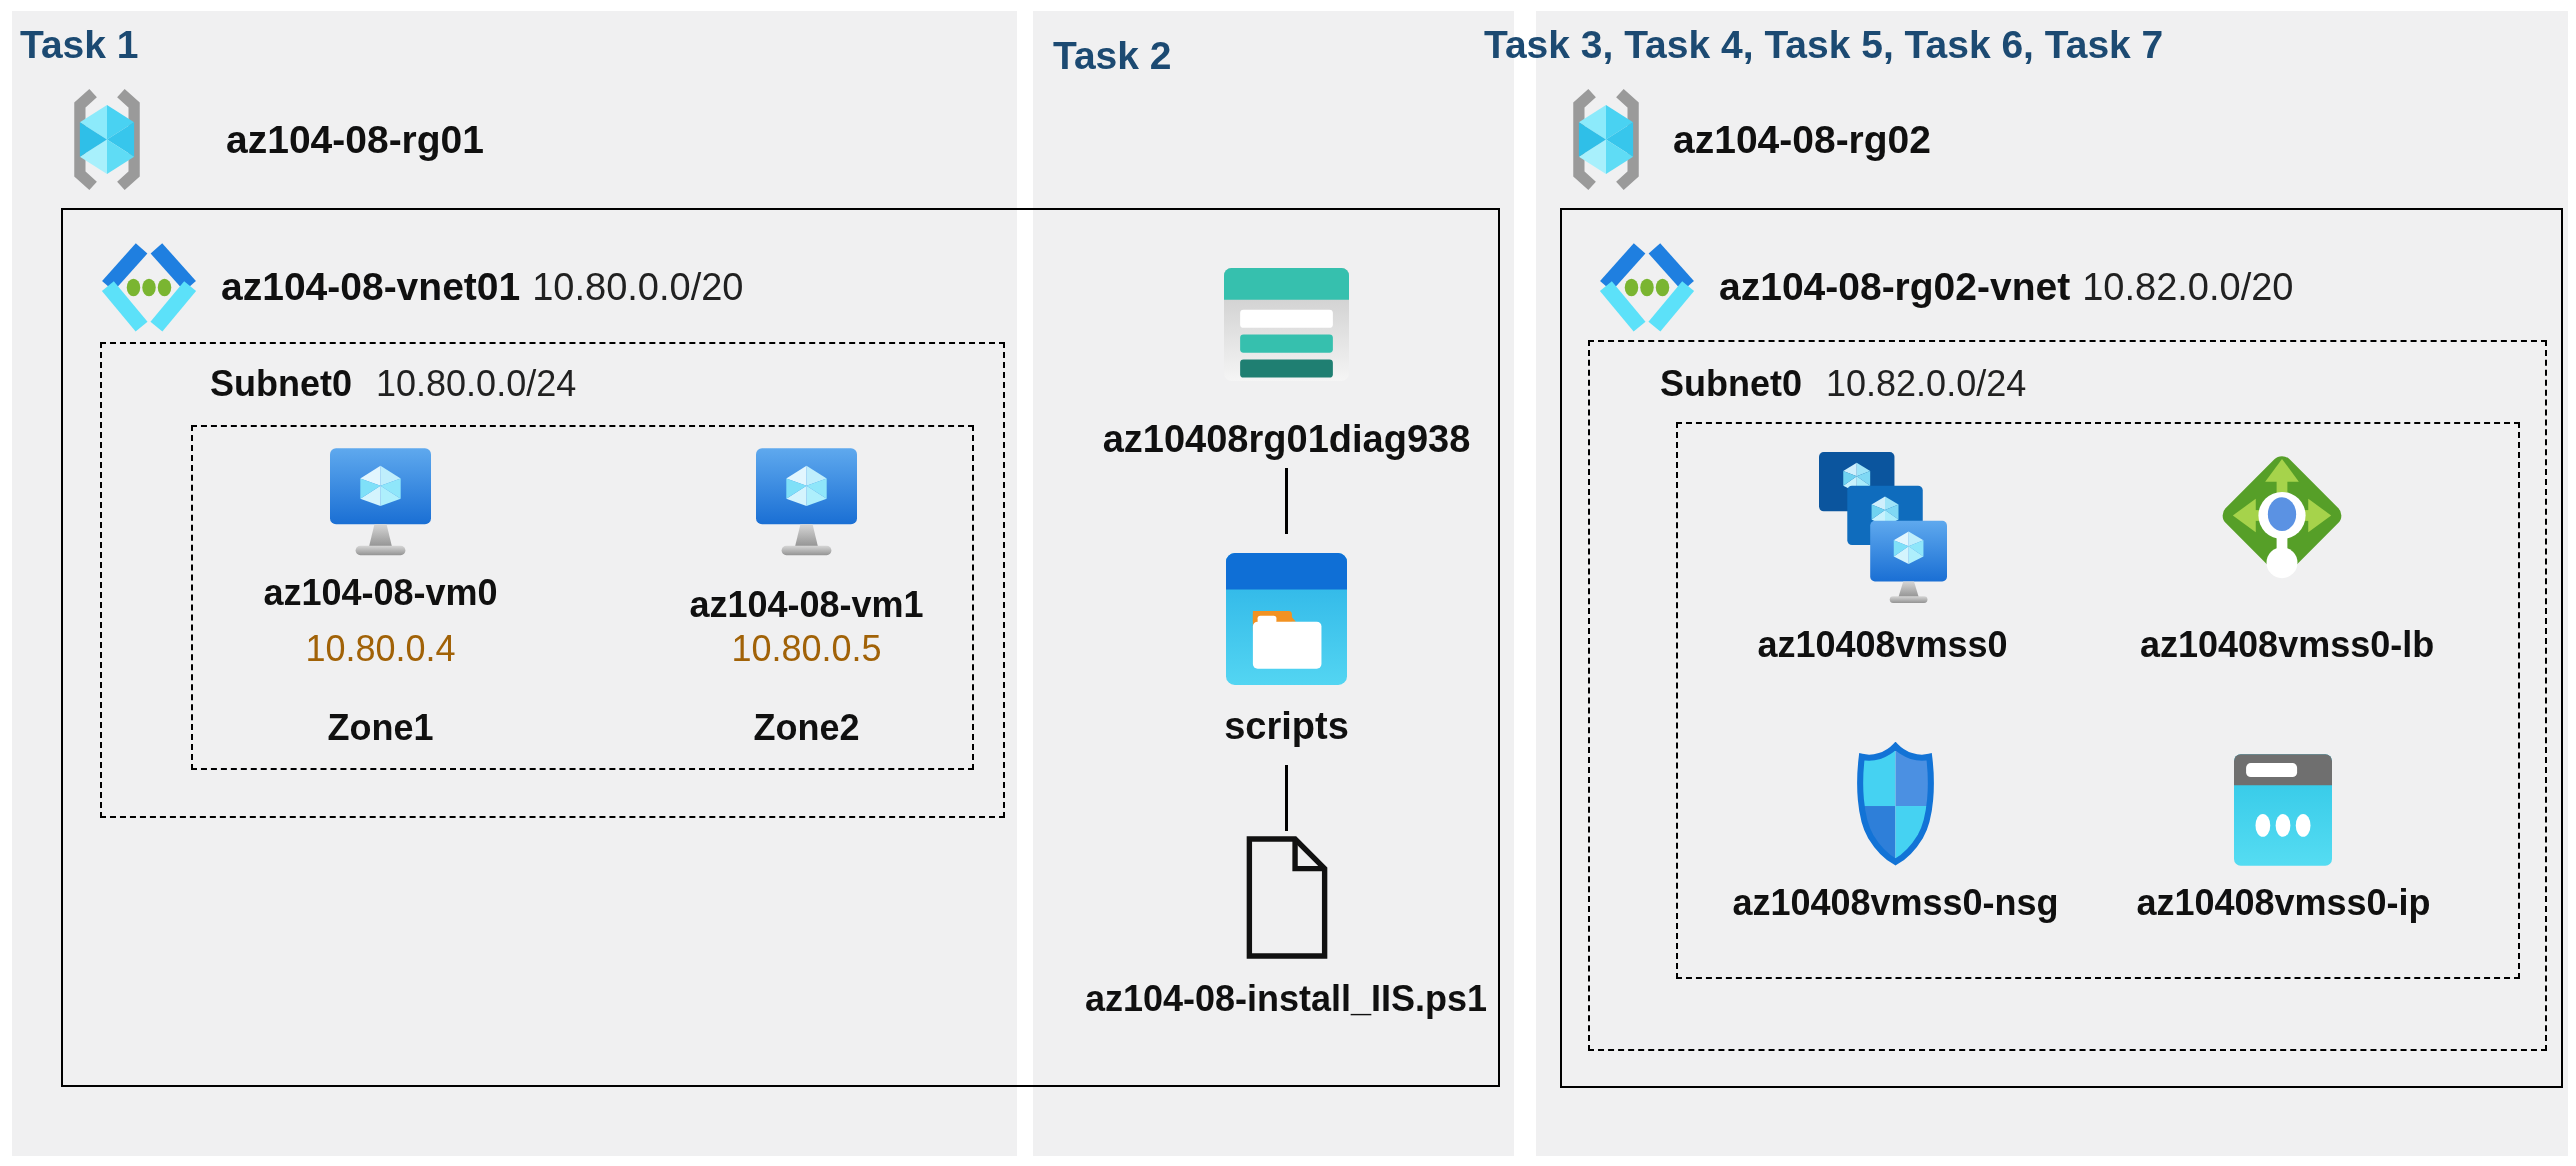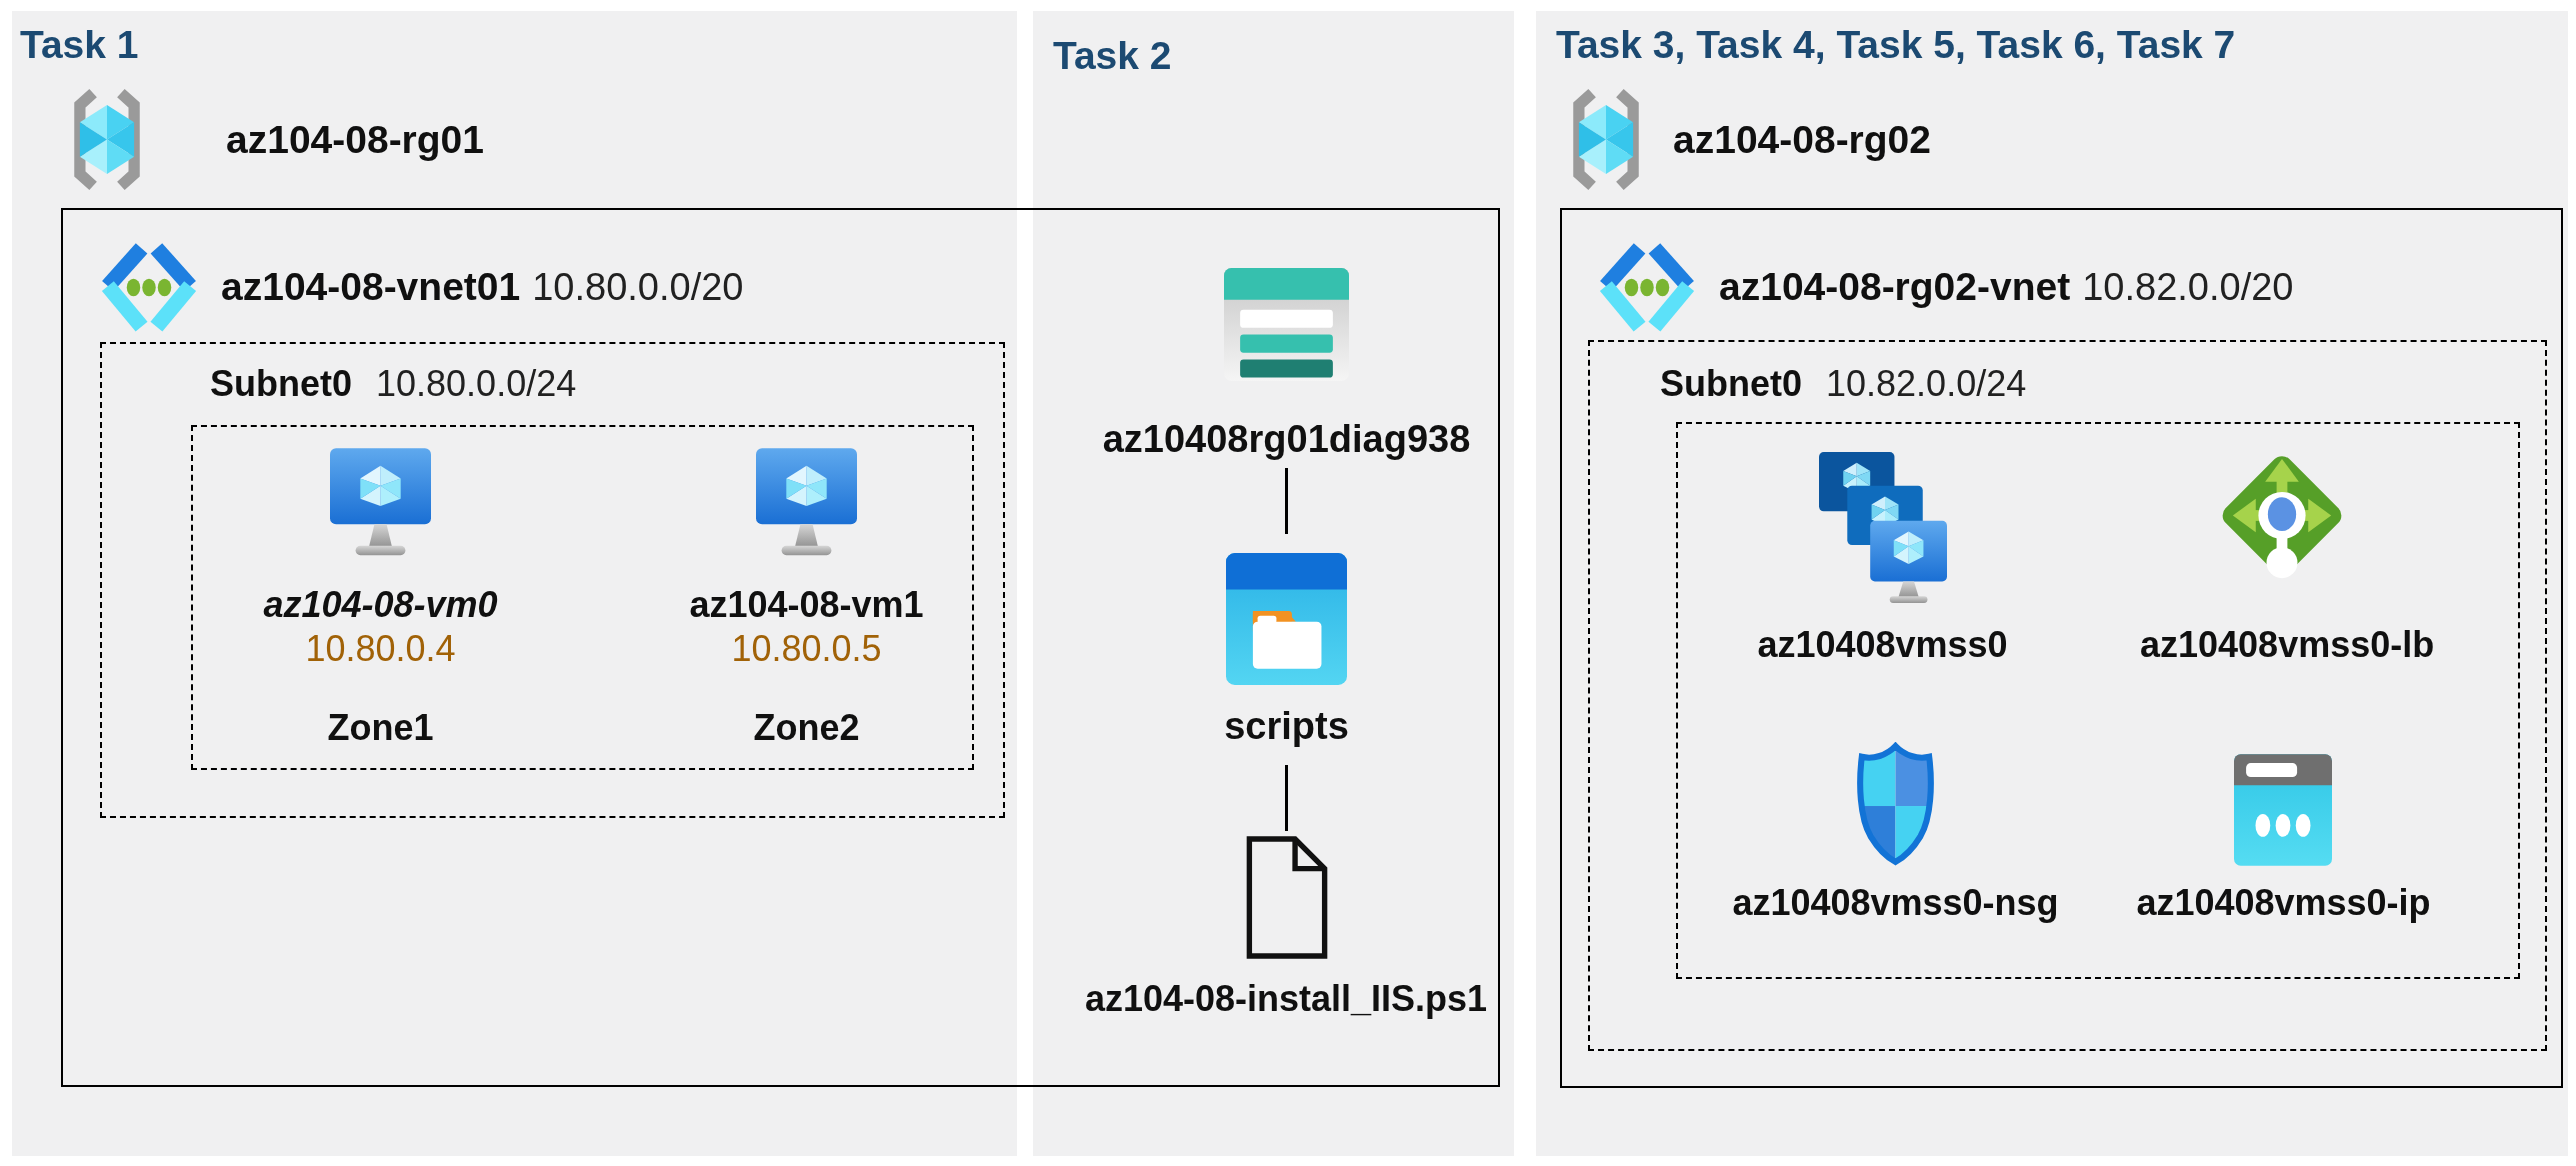--- a/index.html
+++ b/index.html
@@ -53,21 +53,21 @@
 </svg>
 
 <div id="canvas">
 
   <div class="panel" style="left:12px; top:10.8px; width:1005px; height:1145px;"></div>
   <div class="panel" style="left:1033px; top:10.8px; width:481px; height:1145px;"></div>
   <div class="panel" style="left:1536px; top:10.8px; width:1032px; height:1145px;"></div>
 
   <div class="hdr" style="left:20px; top:23px;">Task 1</div>
   <div class="hdr" style="left:1053px; top:34px;">Task 2</div>
-  <div class="hdr" style="left:1556px; top:23px;">Task 3, Task 4, Task 5, Task 6, Task 7</div>
+  <div class="hdr" style="left:1484px; top:23px;">Task 3, Task 4, Task 5, Task 6, Task 7</div>
 
   <div class="row" style="left:64px; top:85px; height:109px;gap:26px;">
     <span class="icon" style="position:static; width:86px; height:107px;">
       <svg viewBox="0 0 130 160">
         <path d="M44 10 L24 28 V132 L44 150" fill="none" stroke="#9a9a9a" stroke-width="17"></path>
         <path d="M86 10 L106 28 V132 L86 150" fill="none" stroke="#9a9a9a" stroke-width="17"></path>
         <polygon points="65,28 24,54 65,80" fill="#8ceafb"></polygon>
         <polygon points="65,28 106,54 65,80" fill="#49d2f2"></polygon>
         <polygon points="106,54 106,106 65,80" fill="#37c6ec"></polygon>
         <polygon points="65,132 106,106 65,80" fill="#5fdcf5"></polygon>
@@ -111,21 +111,21 @@
       <polygon points="75,26 45,45 75,56" fill="#e2f6fe"></polygon>
       <polygon points="75,26 105,45 75,56" fill="#bfeefc"></polygon>
       <polygon points="105,45 105,75 75,56" fill="#8fe6fa"></polygon>
       <polygon points="75,86 105,75 75,56" fill="#aeeffc"></polygon>
       <polygon points="75,86 45,75 75,56" fill="#d4f4fd"></polygon>
       <polygon points="45,45 45,75 75,56" fill="#7fe0f8"></polygon>
       <polygon points="66,113 84,113 92,146 58,146" fill="url(#gStand)"></polygon>
       <rect x="38" y="145" width="74" height="14" rx="7" fill="url(#gStand)"></rect>
     </svg>
   </div>
-  <div class="lbl" style="left:239px; top:584px; width:283px;font-style:italic;">az104-08-vm0</div>
+  <div class="lbl" style="left:239px; top:572px; width:283px;">az104-08-vm0</div>
   <div class="lbl reg" style="left:239px; top:628px; width:283px;">10.80.0.4</div>
   <div class="lbl" style="left:239px; top:707px; width:283px;">Zone1</div>
 
   <div class="icon" style="left:756px; top:448px; width:101px; height:108px;">
     <svg viewBox="0 0 150 160">
       <rect x="0" y="0" width="150" height="113" rx="9" fill="url(#gVM)"></rect>
       <polygon points="75,26 45,45 75,56" fill="#e2f6fe"></polygon>
       <polygon points="75,26 105,45 75,56" fill="#bfeefc"></polygon>
       <polygon points="105,45 105,75 75,56" fill="#8fe6fa"></polygon>
       <polygon points="75,86 105,75 75,56" fill="#aeeffc"></polygon>

